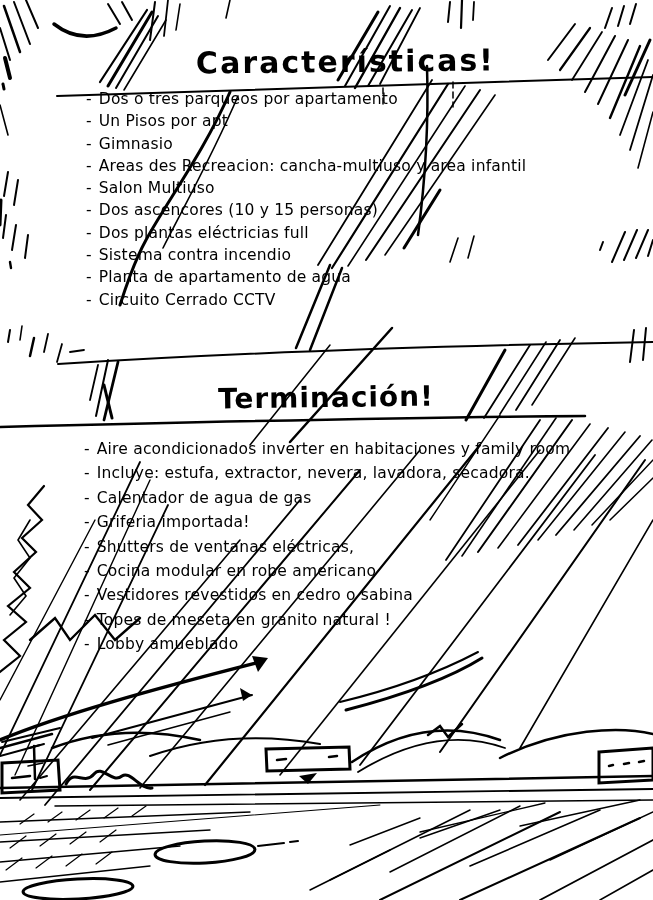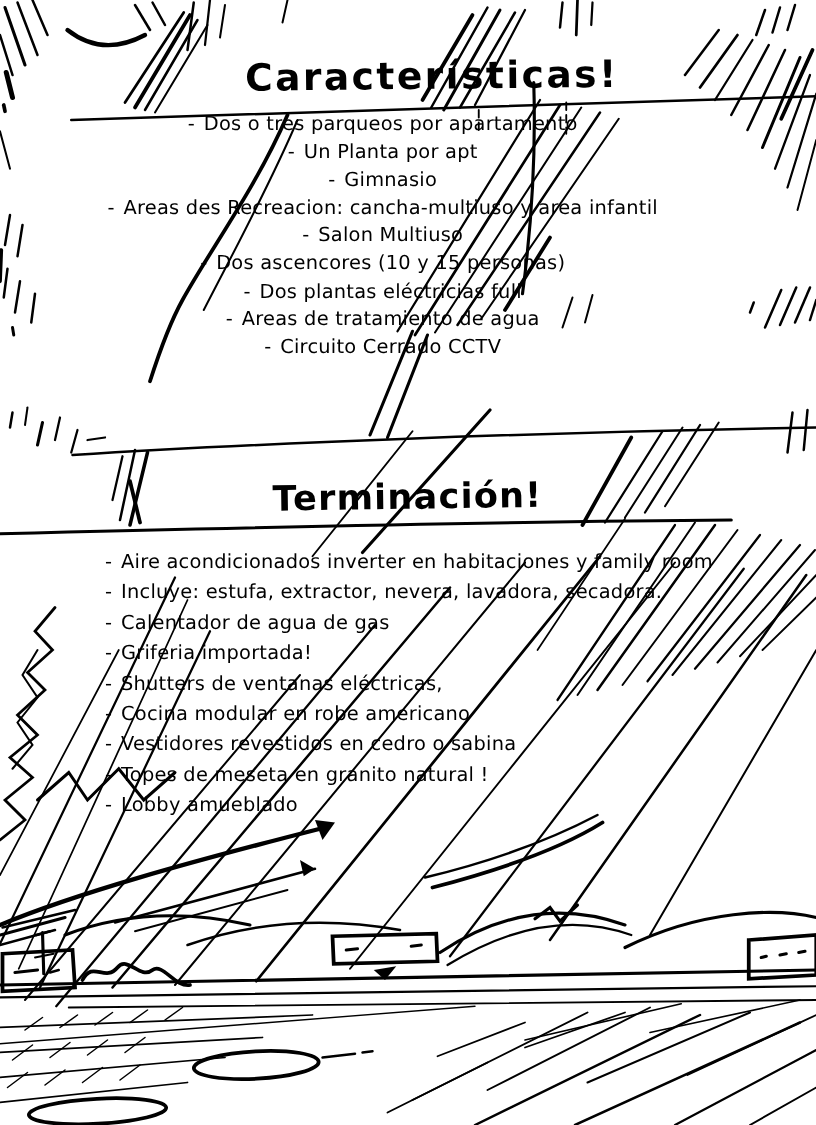--- a/index.html
+++ b/index.html
@@ -7,21 +7,21 @@
   body{width:653px;height:900px;background:var(--paper);font-family:"DejaVu Sans",sans-serif;color:var(--ink);}
   .page{position:relative;width:653px;height:900px;overflow:hidden;background:var(--paper);}
   .sketch-layer{position:absolute;left:0;top:0;width:653px;height:900px;z-index:1;}
   .text-layer{position:absolute;left:0;top:0;width:653px;height:900px;z-index:2;}
   .section-title{position:absolute;font-weight:bold;white-space:nowrap;}
   #title-caracteristicas{left:196px;top:44px;font-size:30px;letter-spacing:2px;transform:rotate(-0.6deg);}
   #title-terminacion{left:218px;top:381px;font-size:28px;letter-spacing:1px;transform:rotate(-0.8deg);}
   ul.hand-list{list-style:none;margin:0;padding:0;position:absolute;}
   ul.hand-list li{white-space:nowrap;font-size:15.5px;letter-spacing:0.2px;font-weight:500;}
   #list-caracteristicas{left:86px;top:90px;}
-  #list-caracteristicas li{height:22.3px;text-align:center;}
+  #list-caracteristicas li{height:22.3px;}
   #list-terminacion{left:84px;top:440px;}
   #list-terminacion li{height:24.4px;}
   .bullet{display:inline-block;margin-right:7px;}
 </style>
 </head>
 <body>
 
 <div class="page">
 
   <svg class="sketch-layer" width="653" height="900" viewBox="0 0 653 900" fill="none" stroke="#000" stroke-linecap="round">
@@ -262,27 +262,28 @@
     </g>
   </svg>
 
   <div class="text-layer">
 
     <div class="section-title" id="title-caracteristicas">Características!</div>
 
     <ul class="hand-list" id="list-caracteristicas">
 
     <li><span class="bullet">-</span><span>Dos o tres parqueos por apartamento</span></li>
-        <li><span class="bullet">-</span><span>Un Planta por apt</span></li>
+        <li><span class="bullet">-</span><span>Un Pisos por apt</span></li>
         <li><span class="bullet">-</span><span>Gimnasio</span></li>
         <li><span class="bullet">-</span><span>Areas des Recreacion: cancha-multiuso y area infantil</span></li>
         <li><span class="bullet">-</span><span>Salon Multiuso</span></li>
         <li><span class="bullet">-</span><span>Dos ascencores  (10 y 15 personas)</span></li>
         <li><span class="bullet">-</span><span>Dos plantas eléctricias full</span></li>
-        <li><span class="bullet">-</span><span>Areas de tratamiento de agua</span></li>
+        <li><span class="bullet">-</span><span>Sistema contra incendio</span></li>
+        <li><span class="bullet">-</span><span>Planta de apartamento de agua</span></li>
         <li><span class="bullet">-</span><span>Circuito Cerrado  CCTV</span></li>
       </ul>
 
     <div class="section-title" id="title-terminacion">Terminación!</div>
 
     <ul class="hand-list" id="list-terminacion">
 
     <li><span class="bullet">-</span><span>Aire acondicionados inverter en habitaciones y family room</span></li>
         <li><span class="bullet">-</span><span>Incluye: estufa, extractor, nevera, lavadora, secadora.</span></li>
         <li><span class="bullet">-</span><span>Calentador de agua de gas</span></li>

